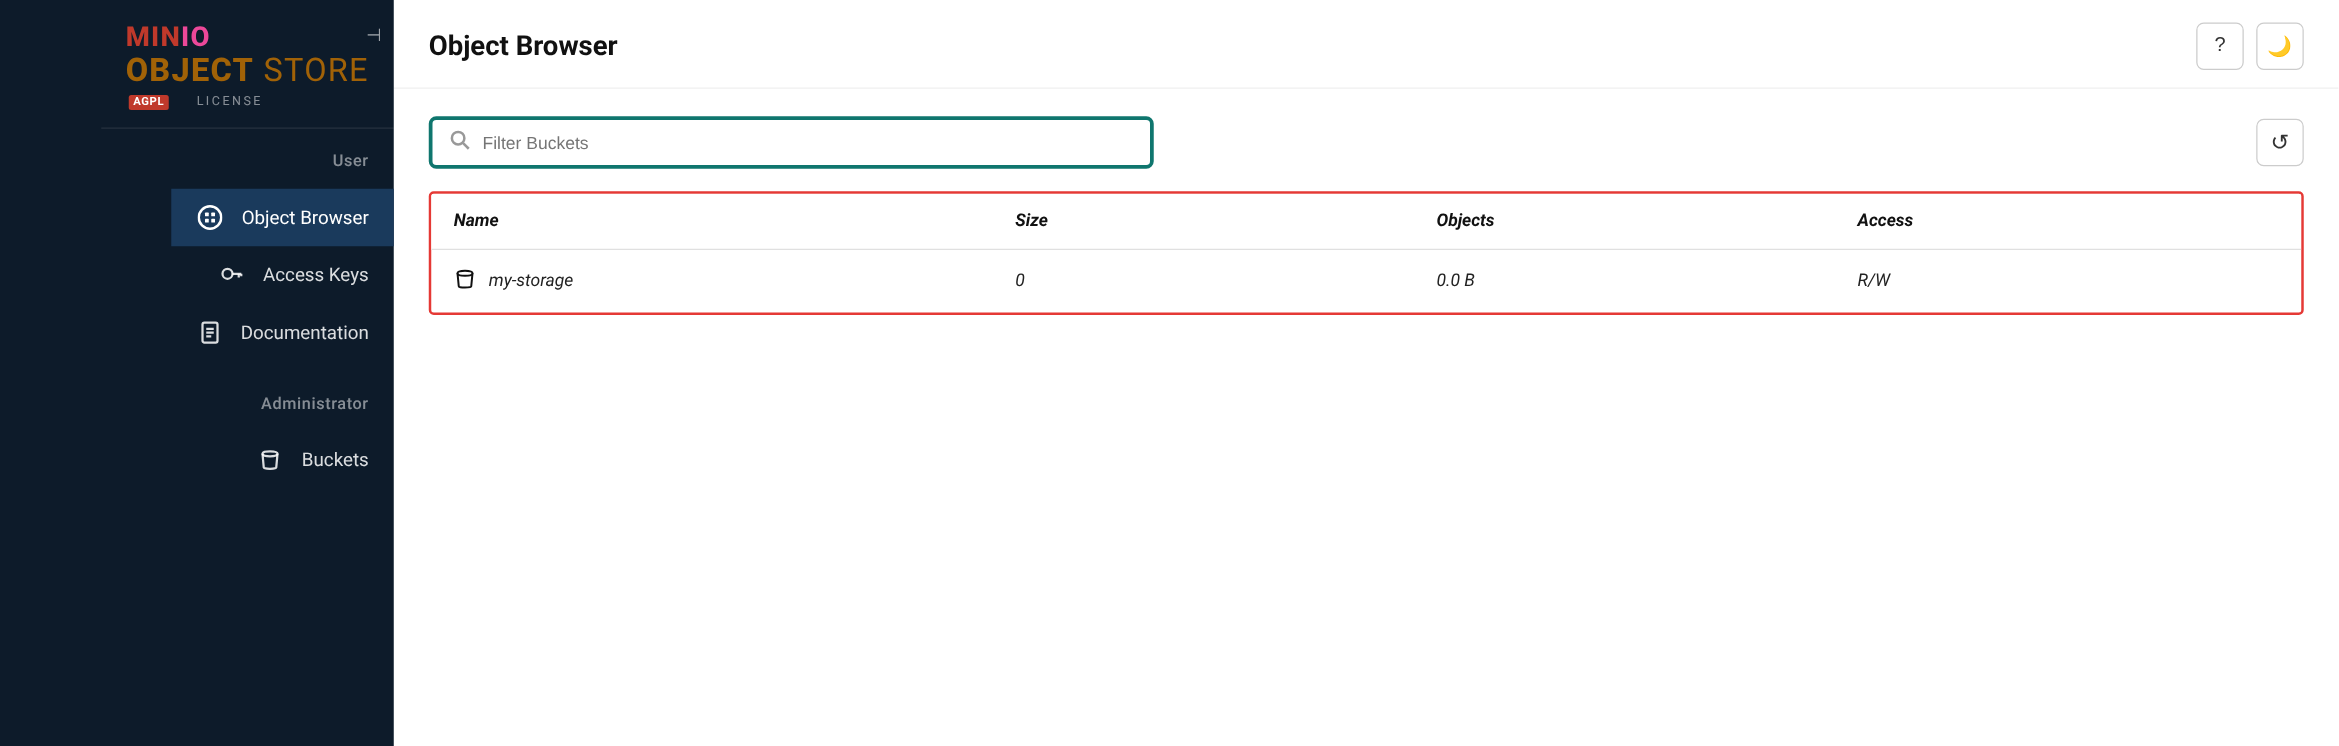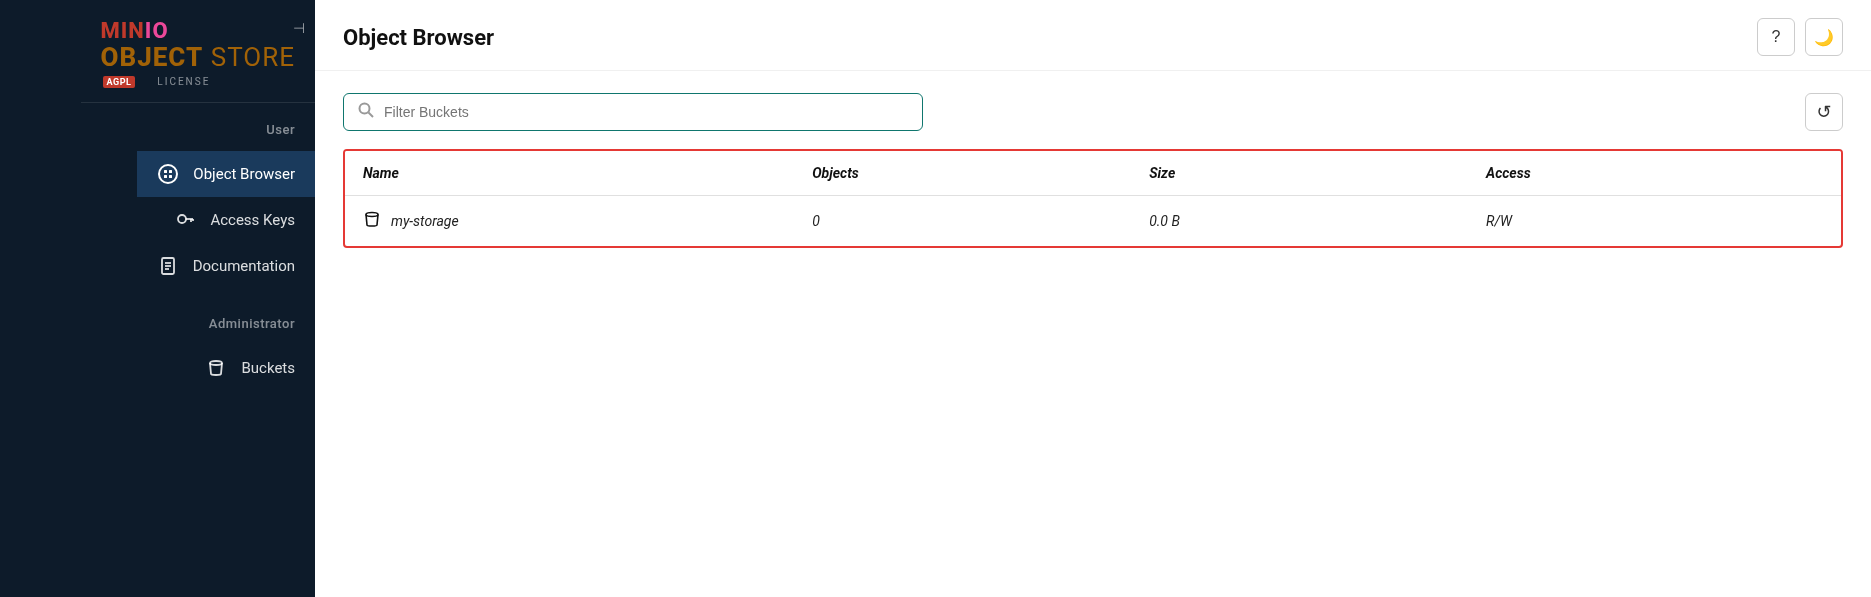--- a/index.html
+++ b/index.html
@@ -168,21 +168,21 @@
     .filter-row {
       display: flex;
       align-items: center;
       justify-content: space-between;
       margin-bottom: 18px;
     }
 
     .search-box {
       display: flex;
       align-items: center;
-      border: 1px solid #0f766e;
+      border: 3px solid #0f766e;
       border-radius: 6px;
       padding: 8px 14px;
       width: 580px;
       gap: 10px;
     }
 
     .search-box input {
       border: none;
       outline: none;
       font-size: 14px;
@@ -368,22 +368,22 @@
         <input type="text" placeholder="Filter Buckets" style="">
       </div>
       <button class="refresh-btn">
         <span style="font-size:18px;">↺</span>
       </button>
     </div>
 
     <div class="bucket-table">
       <div class="table-header">
         <div class="table-header-cell">Name</div>
+        <div class="table-header-cell">Size</div>
         <div class="table-header-cell">Objects</div>
-        <div class="table-header-cell">Size</div>
         <div class="table-header-cell">Access</div>
       </div>
       <div class="table-row">
         <div class="bucket-name-cell">
           <span class="bucket-icon">
             <svg width="18" height="18" viewBox="0 0 18 18" fill="none" stroke="#111" stroke-width="1.6">
               <path d="M3 4.5 Q3 2.5 9 2.5 Q15 2.5 15 4.5 L14 15 Q14 16 9 16 Q4 16 4 15 Z"></path>
               <path d="M3 4.5 Q3 6.5 9 6.5 Q15 6.5 15 4.5" stroke="#111"></path>
             </svg>
           </span>

